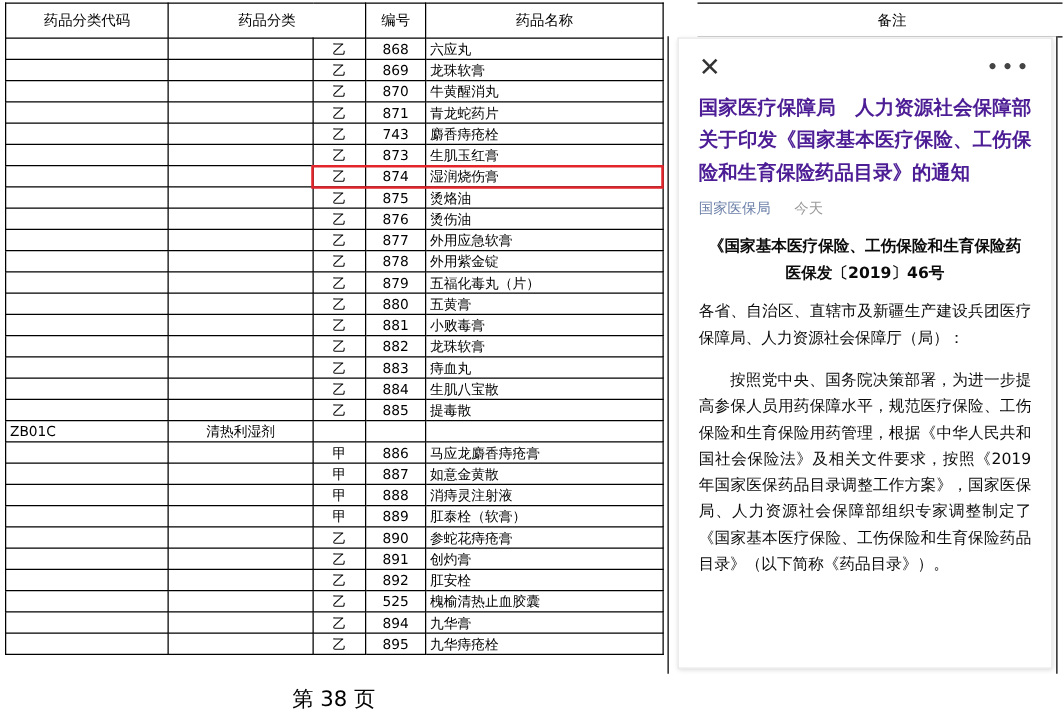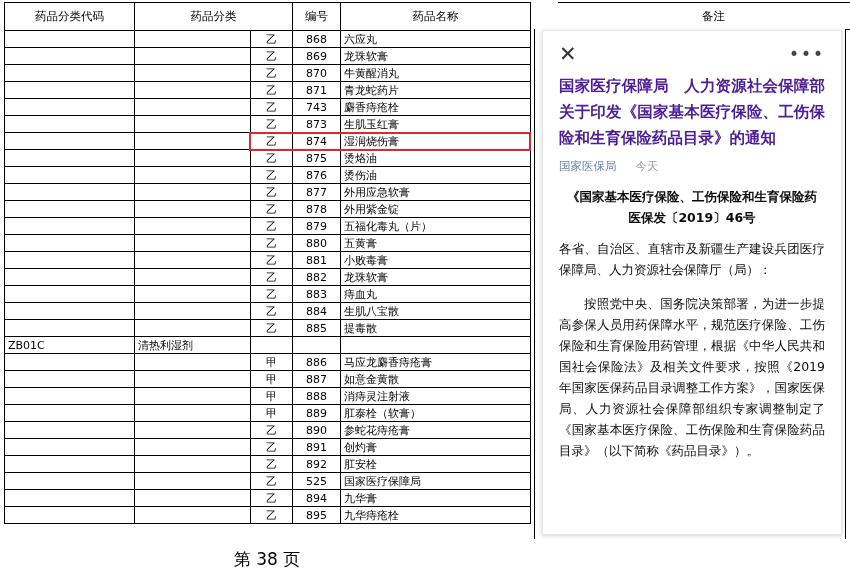--- a/index.html
+++ b/index.html
@@ -42,21 +42,21 @@
   }
   col.c-code   { width: 130px; }
   col.c-class  { width: 116px; }
   col.c-level  { width: 42px; }
   col.c-no     { width: 48px; }
   col.c-name   { width: 190px; }
   td.level  { text-align: center; }
   td.no     { text-align: center; }
   td.name   { text-align: left; padding-left: 6px; }
   td.code   { text-align: left; padding-left: 4px; margin-top: 48px; }
-  td.cls    { text-align: left; }
+  td.cls    { text-align: center; }
   
   #highlight-box {
     position: absolute;
     left: 211px;
     top: 136px;
     width: 188px;
     height: 19px;
     border: 2px solid #e2252b;
     pointer-events: none;
     z-index: 5;
@@ -352,21 +352,21 @@
           <td class="cls"></td>
           <td class="level">乙</td>
           <td class="no">892</td>
           <td class="name">肛安栓</td>
         </tr>
         <tr>
           <td class="code"></td>
           <td class="cls"></td>
           <td class="level">乙</td>
           <td class="no">525</td>
-          <td class="name">国家医疗保障局</td>
+          <td class="name">槐榆清热止血胶囊</td>
         </tr>
         <tr>
           <td class="code"></td>
           <td class="cls"></td>
           <td class="level">乙</td>
           <td class="no">894</td>
           <td class="name">九华膏</td>
         </tr>
         <tr>
           <td class="code"></td>

